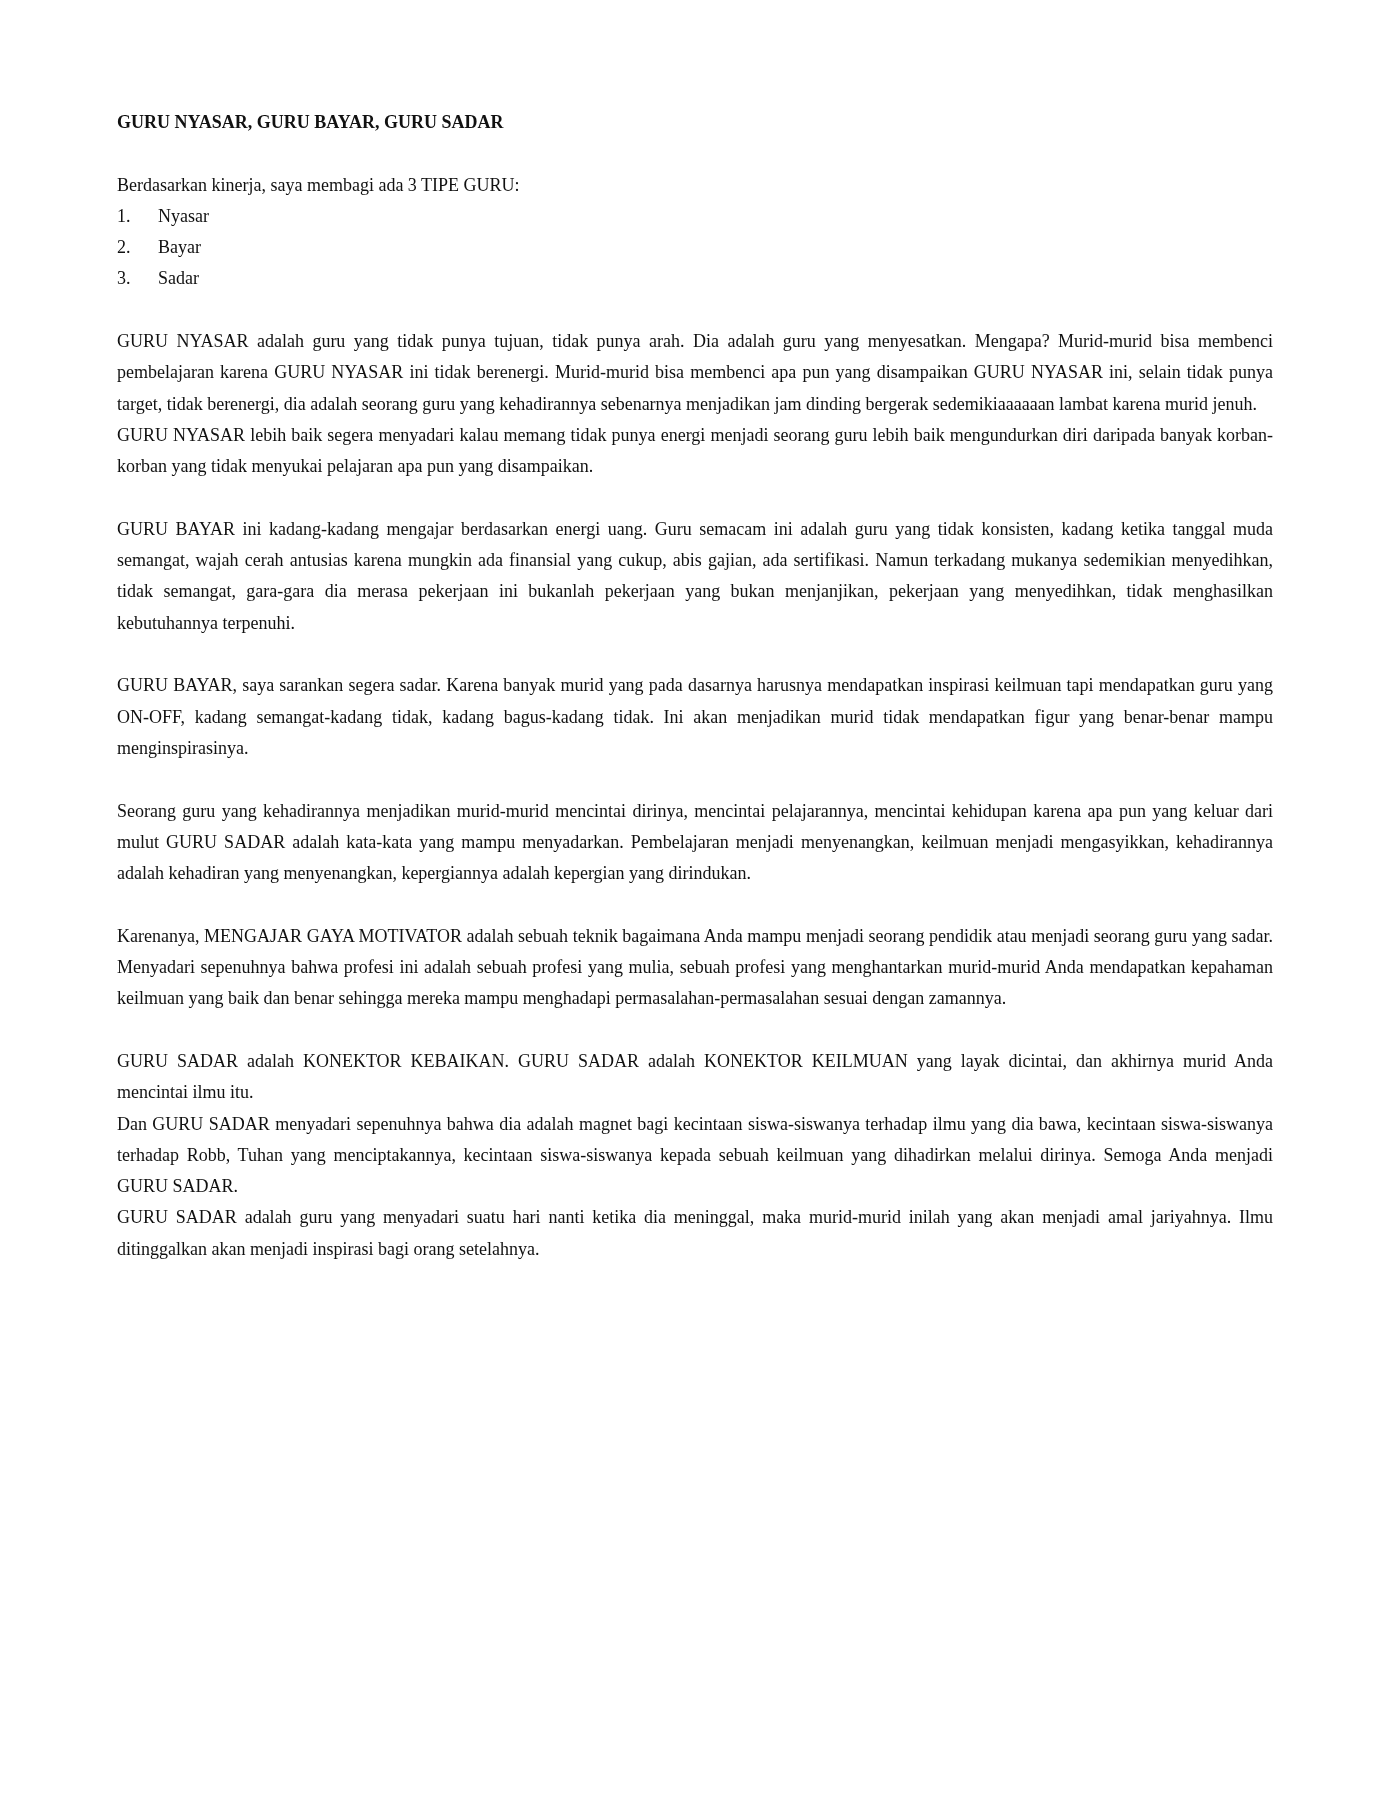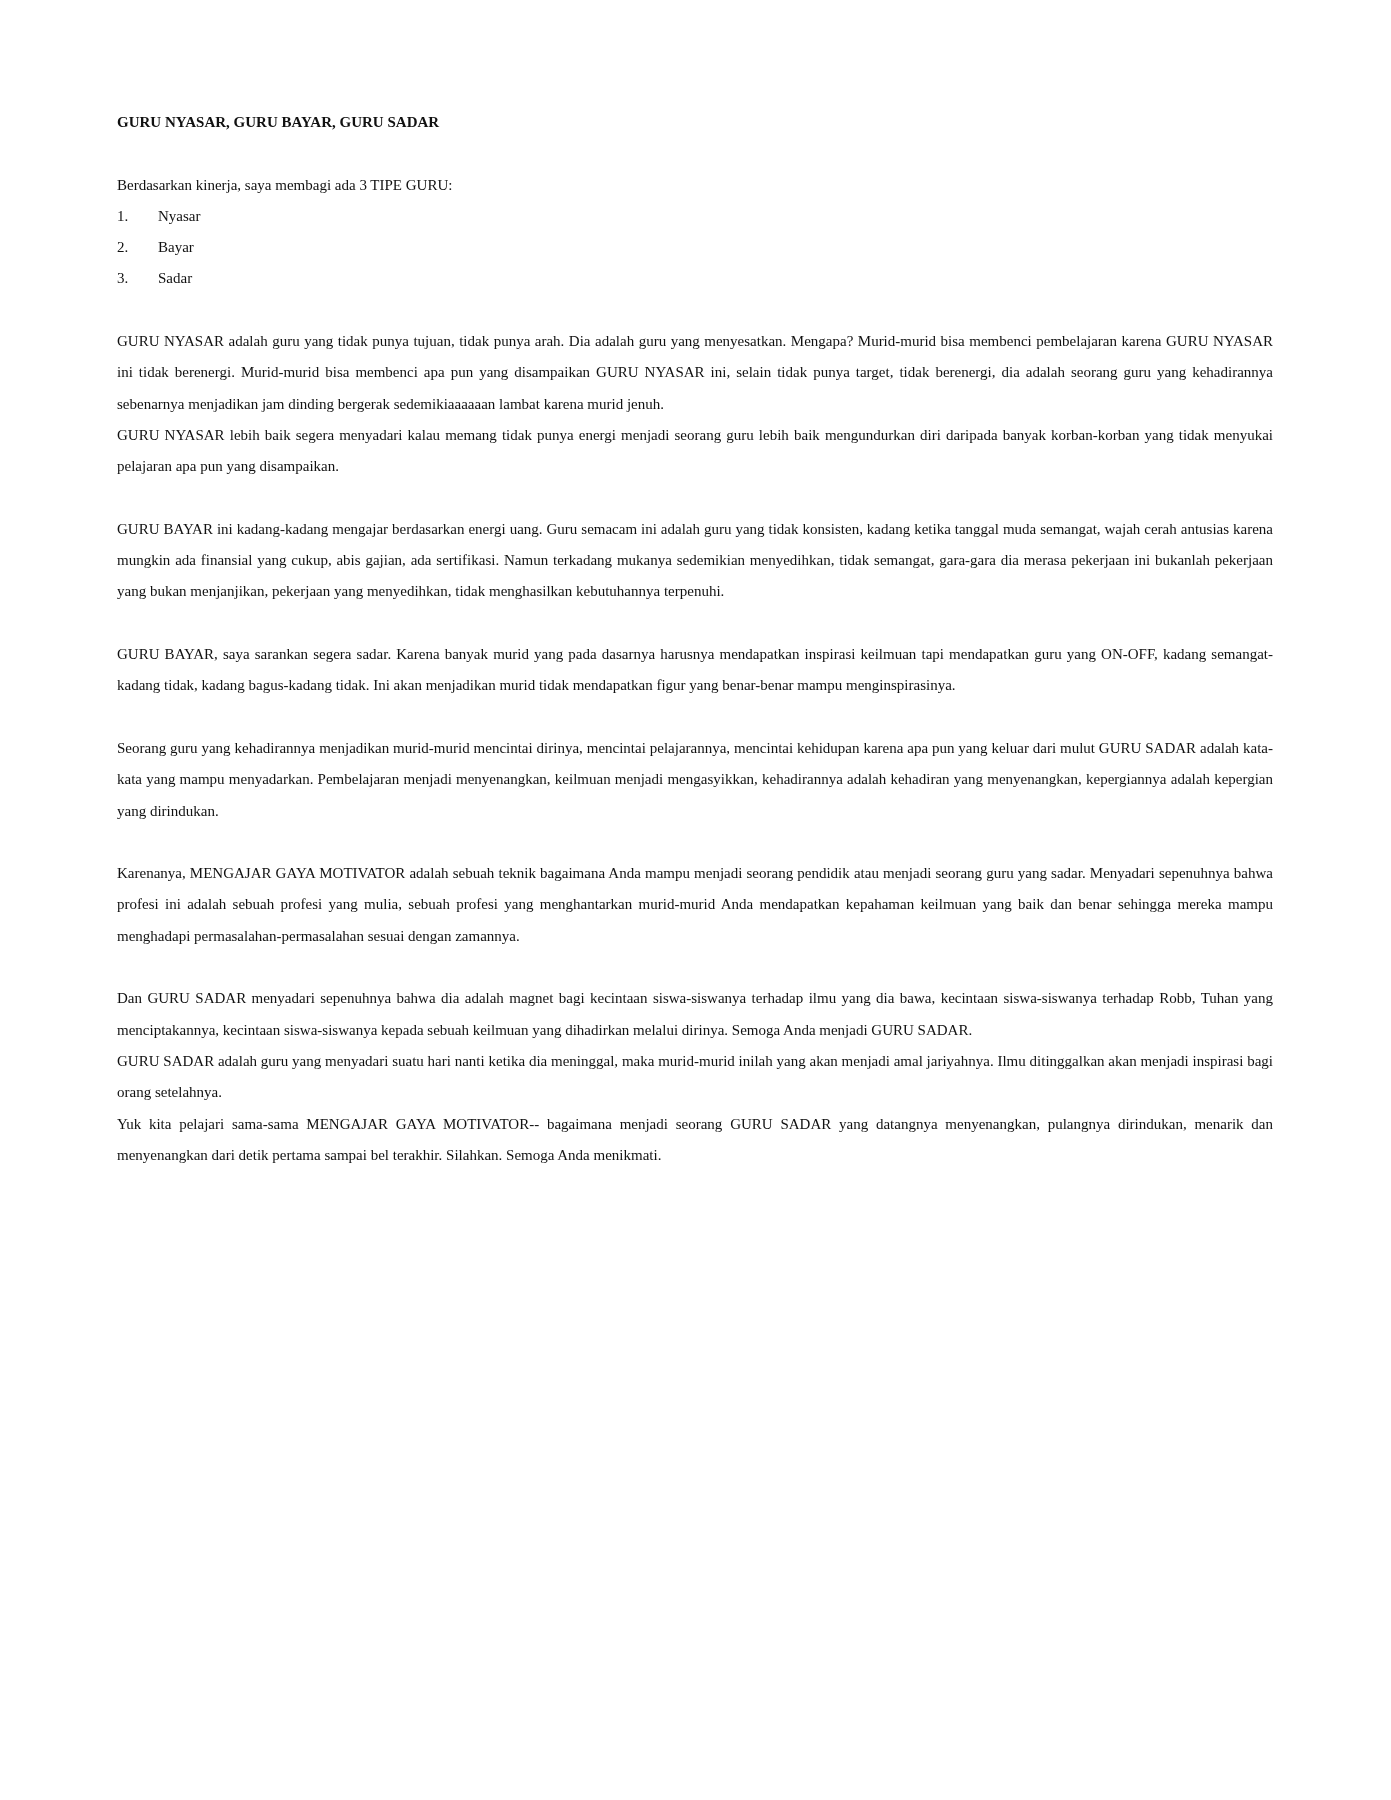--- a/index.html
+++ b/index.html
@@ -3,21 +3,21 @@
 <meta charset="utf-8">
 <style>
   html, body { margin: 0; padding: 0; background: #ffffff; }
   body { width: 1391px; height: 1800px; position: relative; overflow: hidden; }
   .page {
     position: absolute;
     left: 117px;
     top: 107px;
     width: 1156px;
     font-family: "Liberation Serif", "DejaVu Serif", serif;
-    font-size: 15px;
+    font-size: 18px;
     line-height: 31.3px;
     color: #111111;
   }
   .title { font-weight: bold; margin: 0; }
   .gap { height: 31.3px; }
   p { margin: 0; text-align: justify; text-align-last: left; }
   .intro { text-align: right; }
   ol { list-style: none; margin: 0; padding: 0; }
   ol li { display: flex; }
   ol li .num { width: 41px; flex: 0 0 41px; }
@@ -53,16 +53,16 @@
 
   <p>GURU BAYAR ini kadang-kadang mengajar berdasarkan energi uang. Guru semacam ini adalah guru yang tidak konsisten, kadang ketika tanggal muda semangat, wajah cerah antusias karena mungkin ada finansial yang cukup, abis gajian, ada sertifikasi. Namun terkadang mukanya sedemikian menyedihkan, tidak semangat, gara-gara dia merasa pekerjaan ini bukanlah pekerjaan yang bukan menjanjikan, pekerjaan yang menyedihkan, tidak menghasilkan kebutuhannya terpenuhi.</p>
   <div class="gap"></div>
   <p>GURU BAYAR, saya sarankan segera sadar. Karena banyak murid yang pada dasarnya harusnya mendapatkan inspirasi keilmuan tapi mendapatkan guru yang ON-OFF, kadang semangat-kadang tidak, kadang bagus-kadang tidak. Ini akan menjadikan murid tidak mendapatkan figur yang benar-benar mampu menginspirasinya.</p>
   <div class="gap"></div>
 
   <p>Seorang guru yang kehadirannya menjadikan murid-murid mencintai dirinya, mencintai pelajarannya, mencintai kehidupan karena apa pun yang keluar dari mulut GURU SADAR adalah kata-kata yang mampu menyadarkan. Pembelajaran menjadi menyenangkan, keilmuan menjadi mengasyikkan, kehadirannya adalah kehadiran yang menyenangkan, kepergiannya adalah kepergian yang dirindukan.</p>
   <div class="gap"></div>
   <p>Karenanya, MENGAJAR GAYA MOTIVATOR adalah sebuah teknik bagaimana Anda mampu menjadi seorang pendidik atau menjadi seorang guru yang sadar. Menyadari sepenuhnya bahwa profesi ini adalah sebuah profesi yang mulia, sebuah profesi yang menghantarkan murid-murid Anda mendapatkan kepahaman keilmuan yang baik dan benar sehingga mereka mampu menghadapi permasalahan-permasalahan sesuai dengan zamannya.</p>
   <div class="gap"></div>
+  <p>GURU SADAR adalah KONEKTOR KEBAIKAN. GURU SADAR adalah KONEKTOR KEILMUAN yang layak dicintai, dan akhirnya murid Anda mencintai ilmu itu.</p>
   <p>Dan GURU SADAR menyadari sepenuhnya bahwa dia adalah magnet bagi kecintaan siswa-siswanya terhadap ilmu yang dia bawa, kecintaan siswa-siswanya terhadap Robb, Tuhan yang menciptakannya, kecintaan siswa-siswanya kepada sebuah keilmuan yang dihadirkan melalui dirinya. Semoga Anda menjadi GURU SADAR.</p>
   <p>GURU SADAR adalah guru yang menyadari suatu hari nanti ketika dia meninggal, maka murid-murid inilah yang akan menjadi amal jariyahnya. Ilmu ditinggalkan akan menjadi inspirasi bagi orang setelahnya.</p>
-  <p>Yuk kita pelajari sama-sama MENGAJAR GAYA MOTIVATOR-- bagaimana menjadi seorang GURU SADAR yang datangnya menyenangkan, pulangnya dirindukan, menarik dan menyenangkan dari detik pertama sampai bel terakhir. Silahkan. Semoga Anda menikmati.</p>
 </div>
 
 </body></html>

